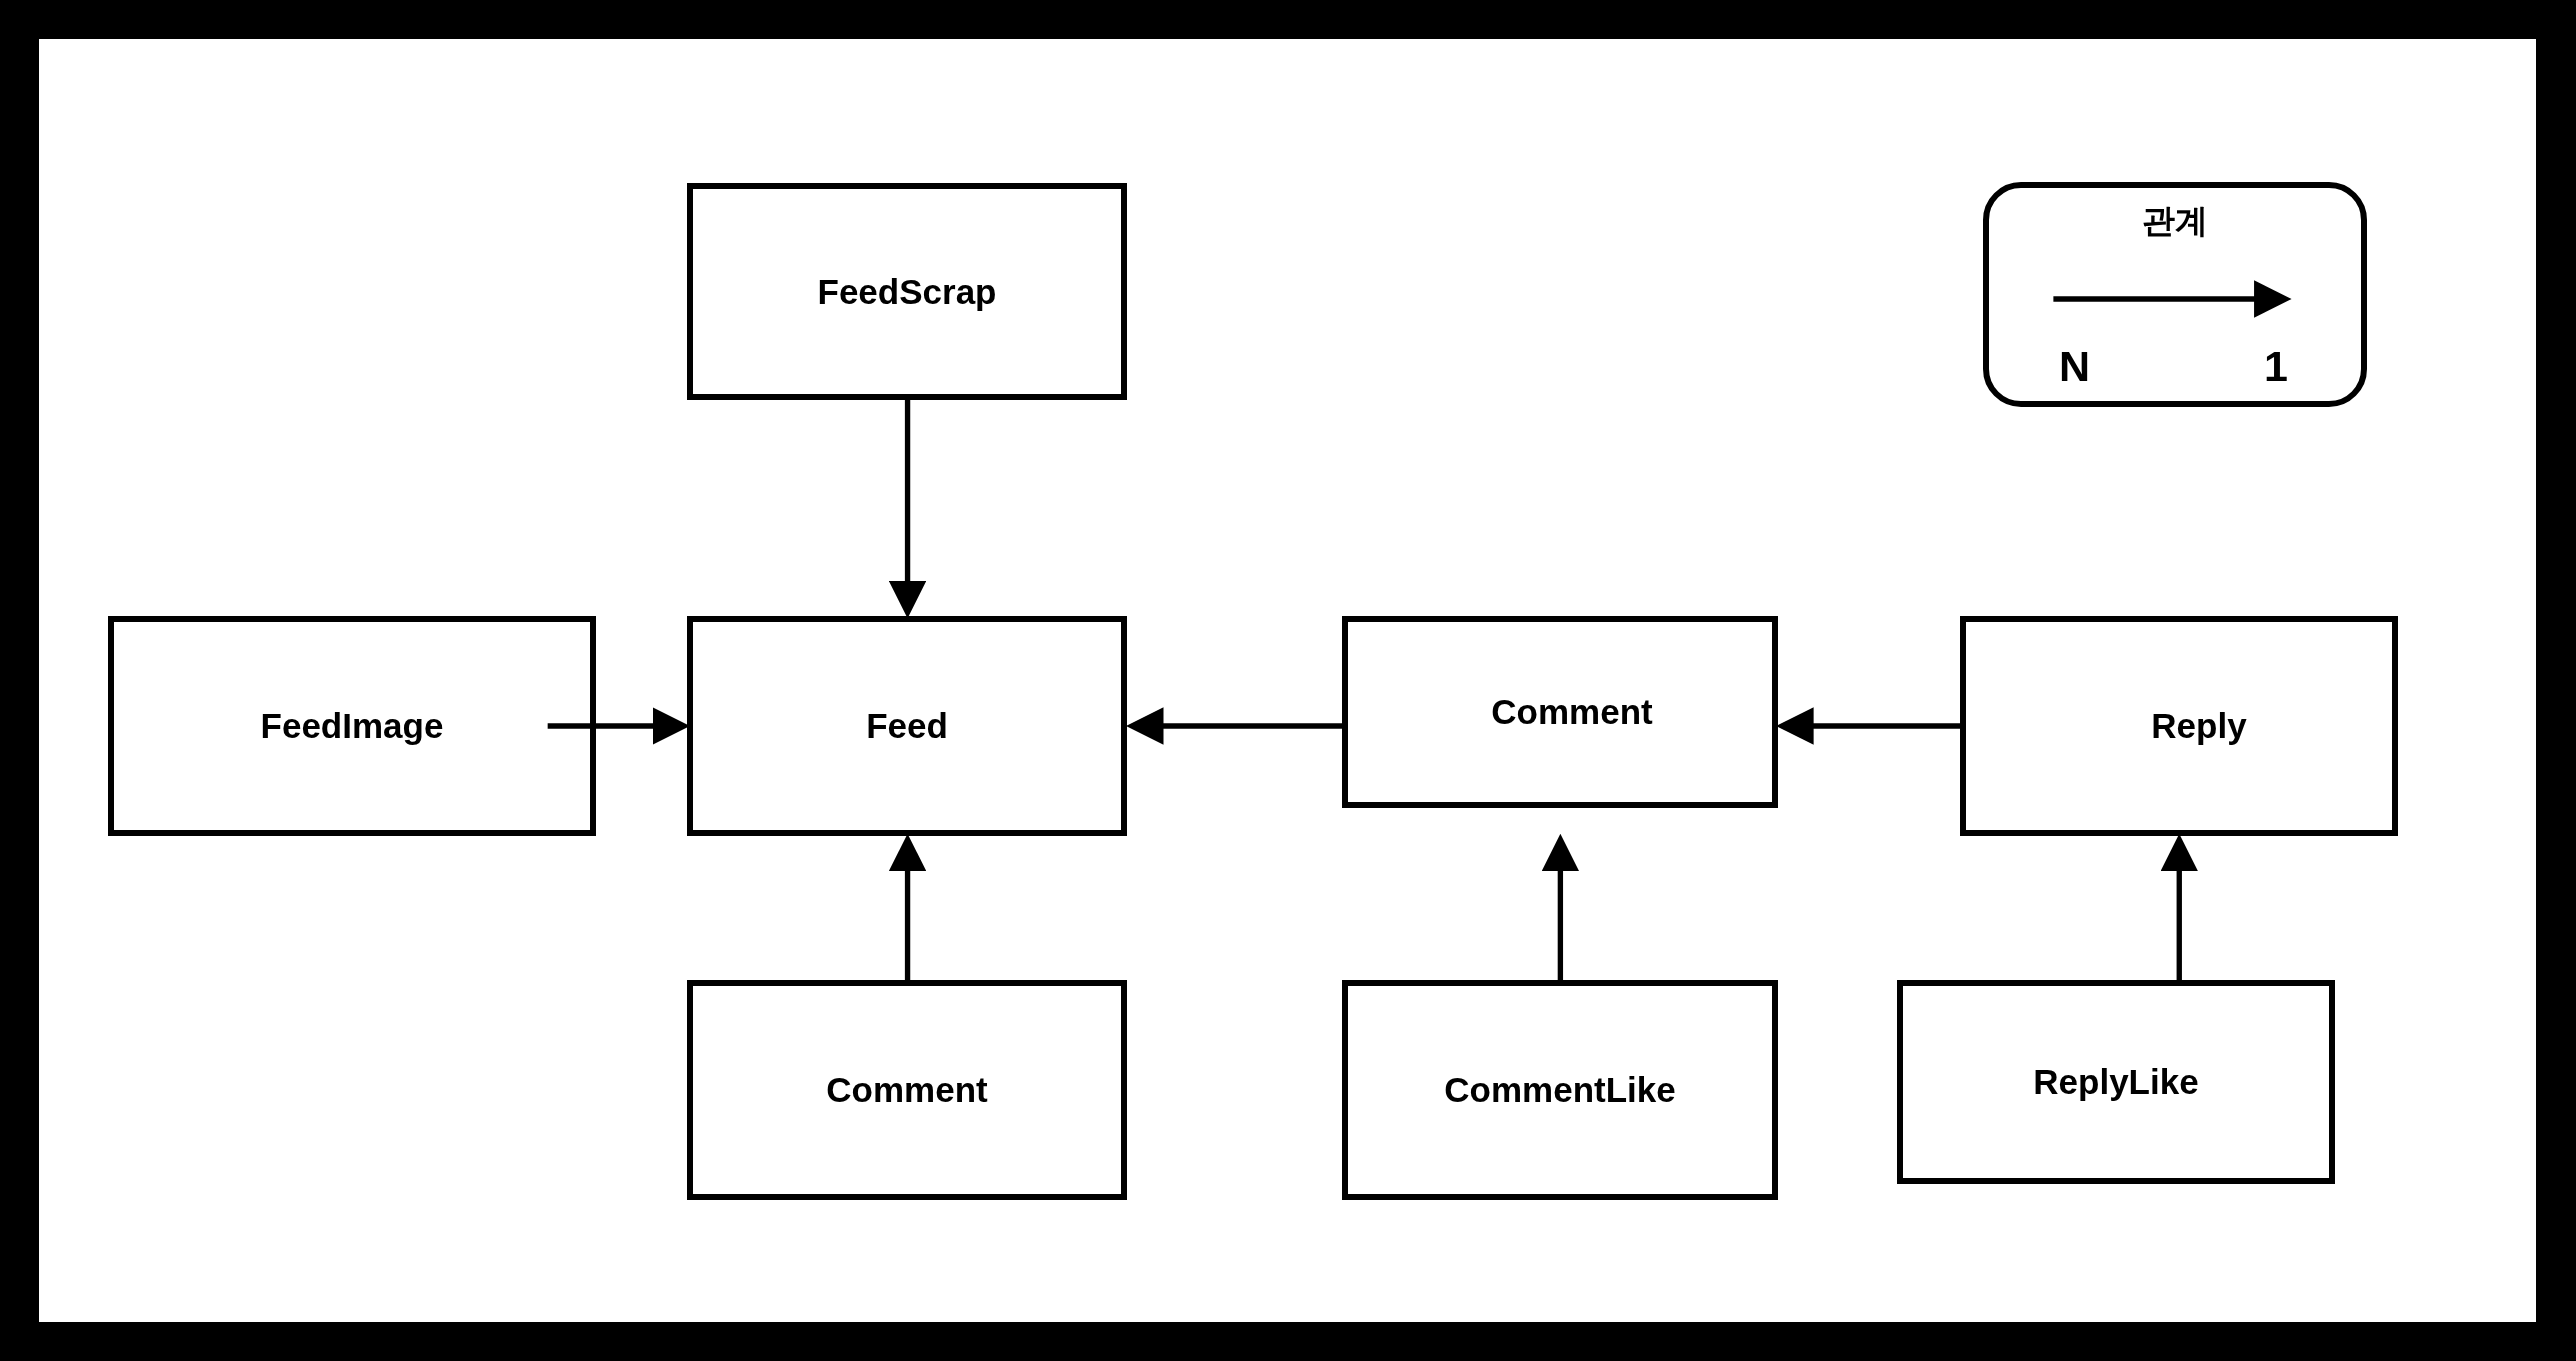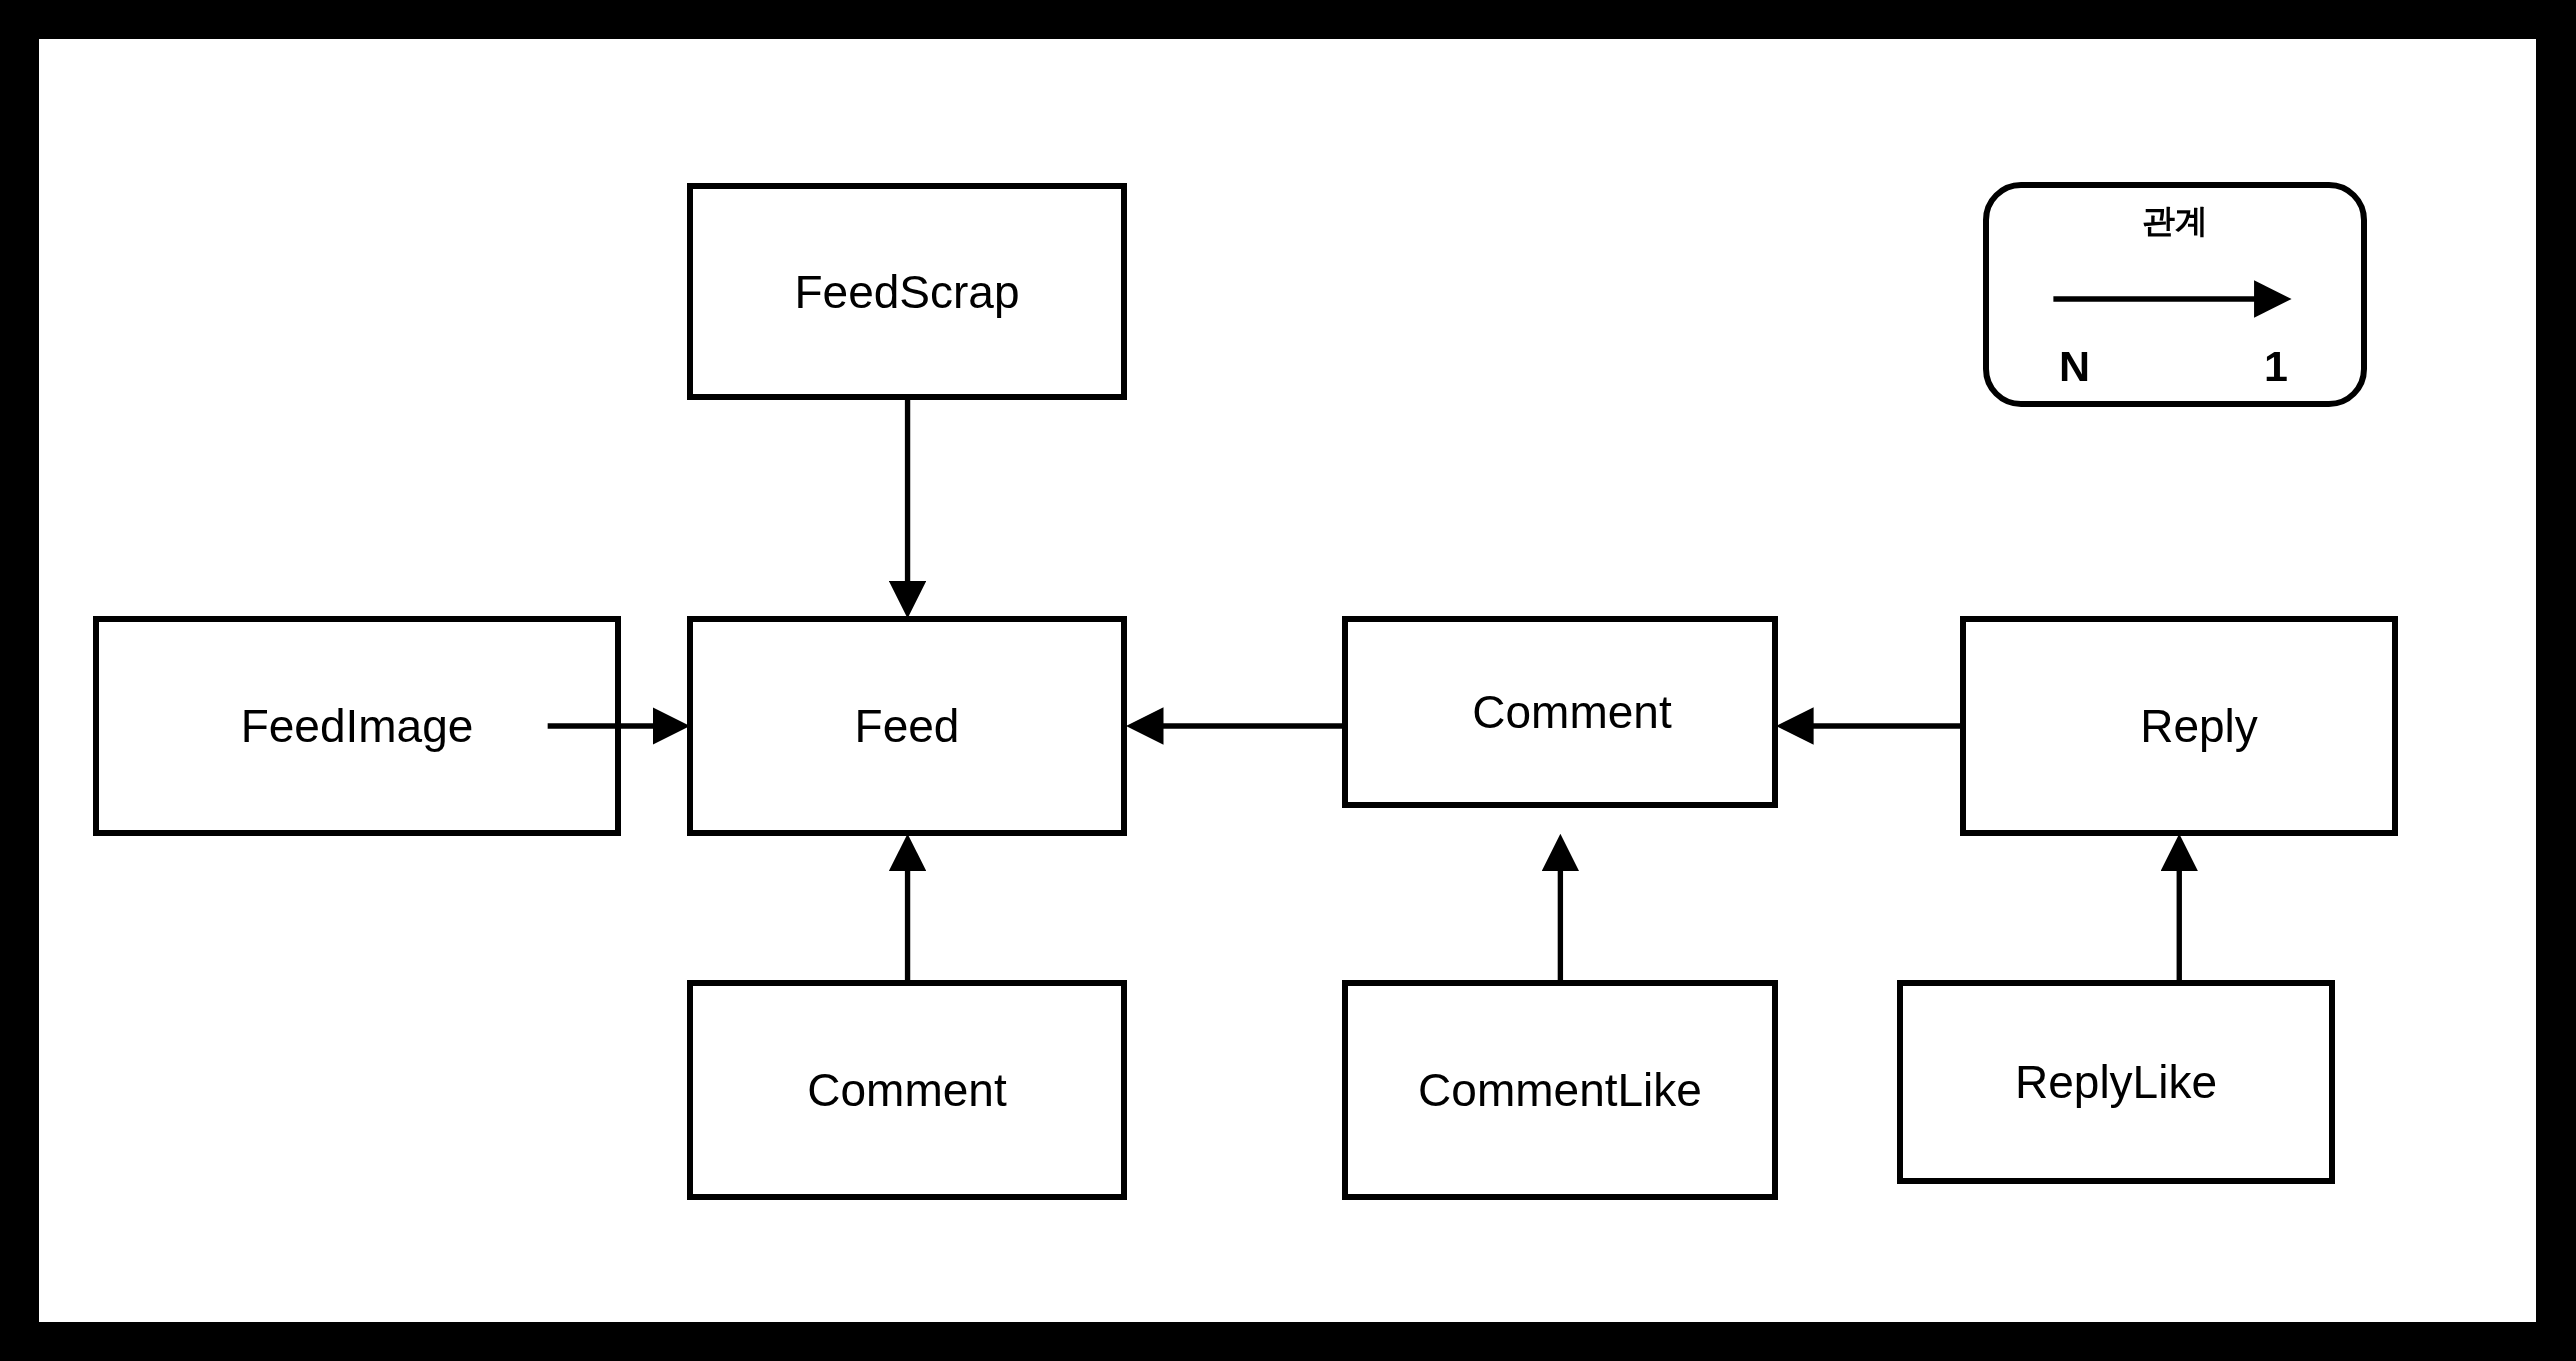--- a/index.html
+++ b/index.html
@@ -26,22 +26,22 @@
   .entity {
     position: absolute;
     box-sizing: border-box;
     background: #ffffff;
     border: 6.3px solid #000000;
     display: flex;
     align-items: center;
     justify-content: center;
   }
   .entity-label {
-    font-weight: 400;
-    font-size: 46px;
+    font-weight: 700;
+    font-size: 35px;
     color: #000000;
     letter-spacing: 0px;
     white-space: nowrap;
   }
   #arrow-layer {
     position: absolute;
     left: 0;
     top: 0;
     width: 2576px;
     height: 1361px;
@@ -95,21 +95,21 @@
 </head>
 <body>
 
 <div id="stage">
   <div id="canvas">
 
     <div class="entity" style="left:648px; top:144px; width:440px; height:217px;">
       <span class="entity-label">FeedScrap</span>
     </div>
 
-    <div class="entity" style="left:54px; top:577px; width:528px; height:220px;align-items:center;">
+    <div class="entity" style="left:69px; top:577px; width:488px; height:220px;align-items:center;">
       <span class="entity-label">FeedImage</span>
     </div>
 
     <div class="entity" style="left:648px; top:577px; width:440px; height:220px;">
       <span class="entity-label">Feed</span>
     </div>
 
     <div class="entity" style="left:1303px; top:577px; width:436px; height:192px;padding-left:24px;">
       <span class="entity-label">Comment</span>
     </div>

